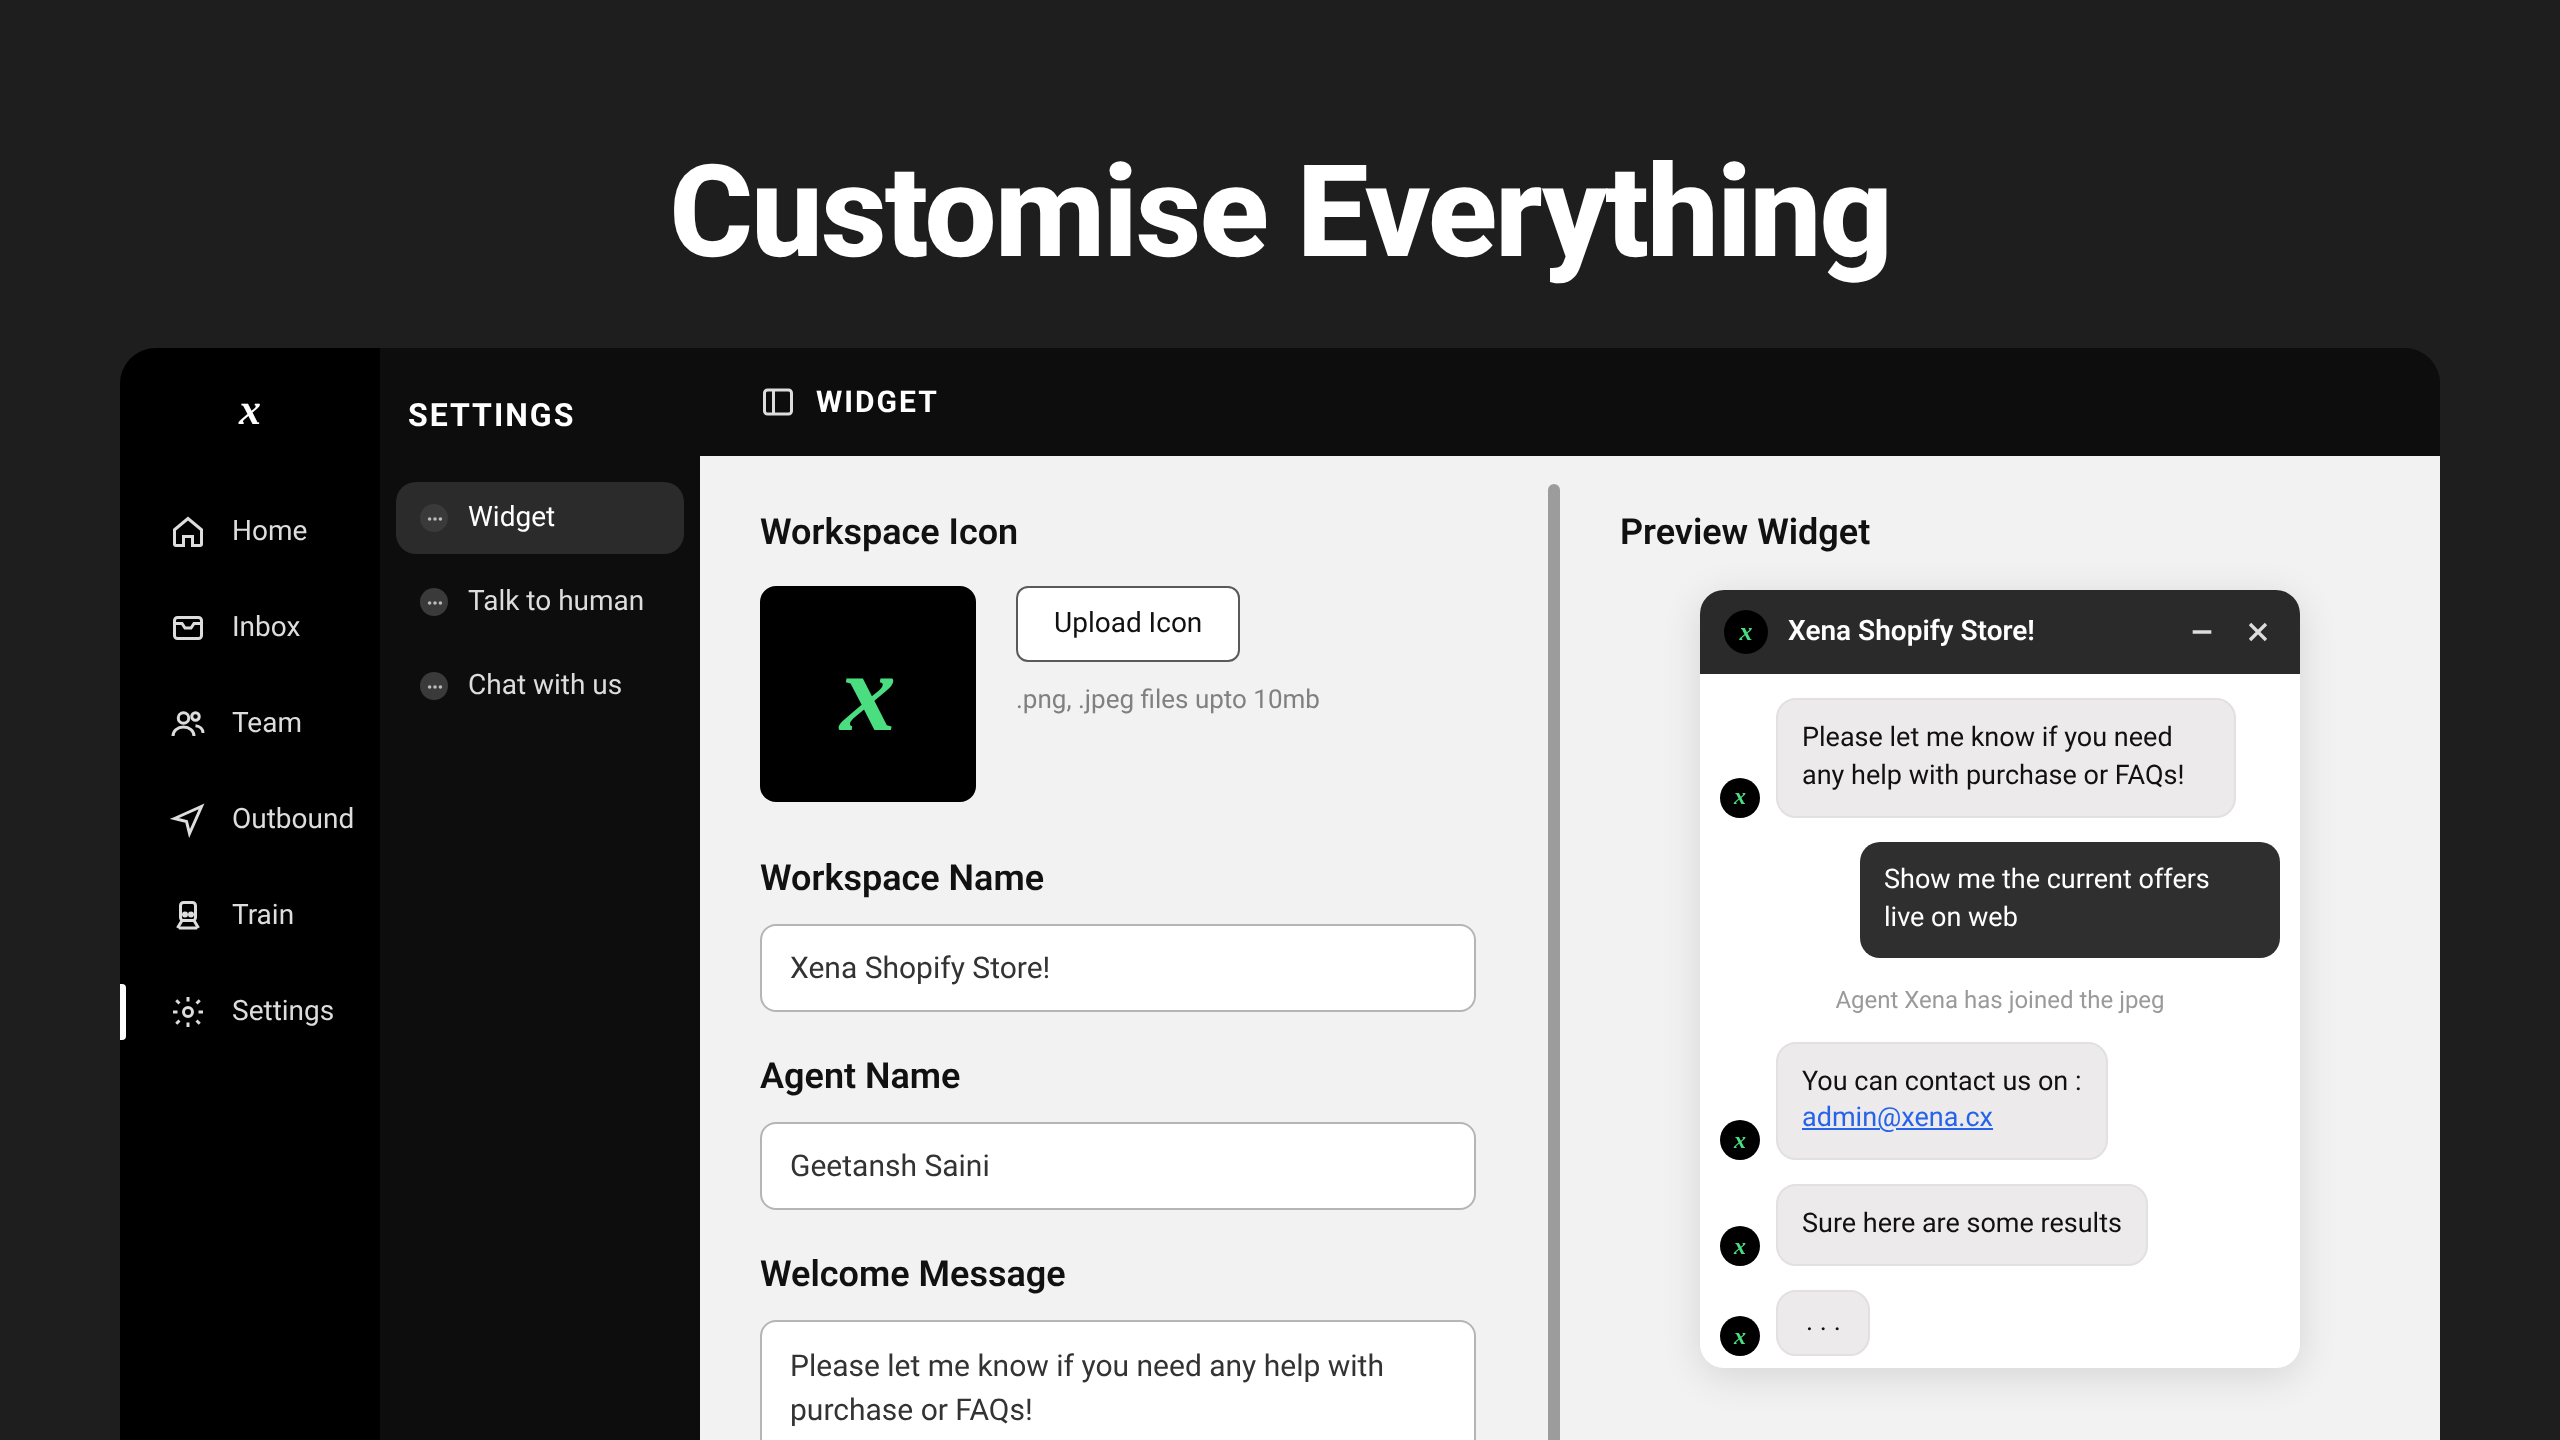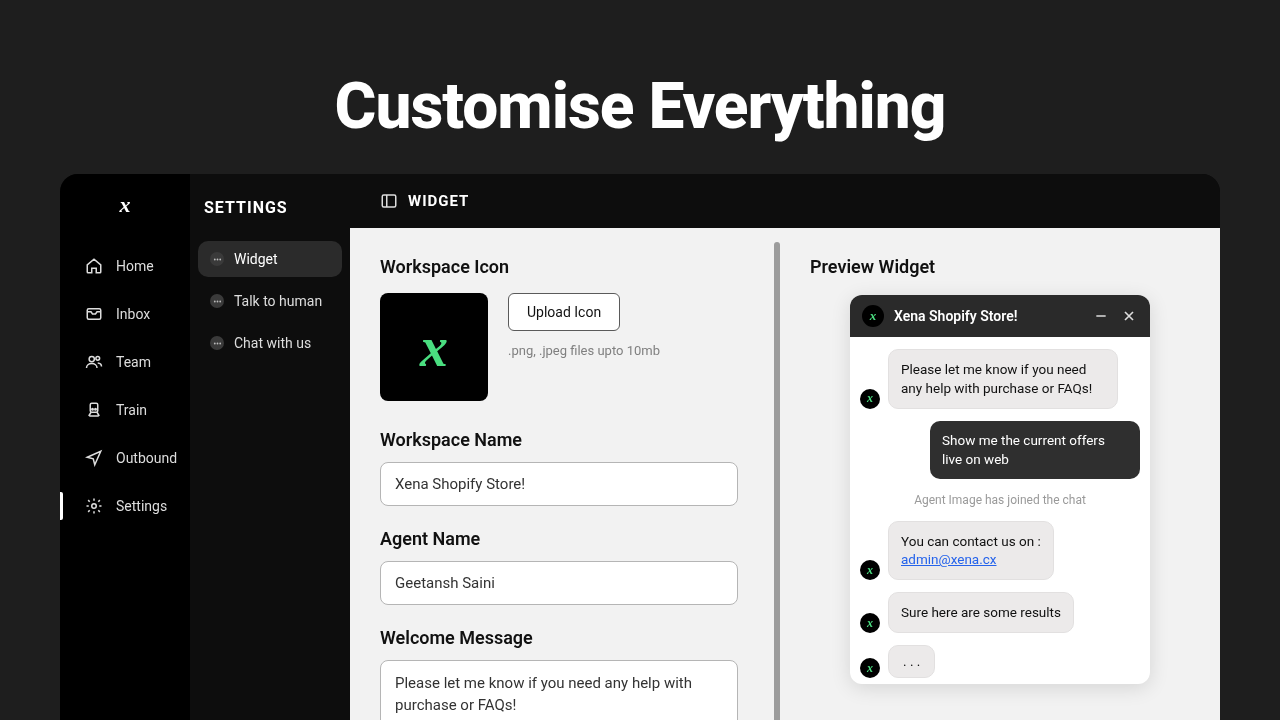--- a/index.html
+++ b/index.html
@@ -92,36 +92,36 @@
             <circle cx="17" cy="7" r="2.5"></circle>
             <path d="M22 18c0-2.5-2-4.5-5-4.8"></path>
           </svg>
       </span>
       <span>Team</span>
     </div>
 
     <div class="rail-item">
       <span class="ico">
         <svg width="18" height="18" viewBox="0 0 24 24" fill="none" stroke="#ddd" stroke-width="2">
+            <path d="M3 11 21 3l-8 18-2-8-8-2Z"></path>
+          </svg>
+      </span>
+      <span>Outbound</span>
+    </div>
+
+    <div class="rail-item">
+      <span class="ico">
+        <svg width="18" height="18" viewBox="0 0 24 24" fill="none" stroke="#ddd" stroke-width="2">
             <rect x="7" y="3" width="10" height="12" rx="2"></rect>
             <circle cx="10" cy="11" r="1" fill="#ddd"></circle>
             <circle cx="14" cy="11" r="1" fill="#ddd"></circle>
             <path d="M8 15l-3 5M16 15l3 5M6 20h12"></path>
           </svg>
       </span>
       <span>Train</span>
-    </div>
-
-    <div class="rail-item">
-      <span class="ico">
-        <svg width="18" height="18" viewBox="0 0 24 24" fill="none" stroke="#ddd" stroke-width="2">
-            <path d="M3 11 21 3l-8 18-2-8-8-2Z"></path>
-          </svg>
-      </span>
-      <span>Outbound</span>
     </div>
 
     <div class="rail-item active">
       <span class="ico">
         <svg width="18" height="18" viewBox="0 0 24 24" fill="none" stroke="#ddd" stroke-width="2">
             <circle cx="12" cy="12" r="3"></circle>
             <path d="M12 2v3M12 19v3M4.2 4.2l2.1 2.1M17.7 17.7l2.1 2.1M2 12h3M19 12h3M4.2 19.8l2.1-2.1M17.7 6.3l2.1-2.1"></path>
           </svg>
       </span>
       <span>Settings</span>
@@ -222,21 +222,21 @@
           <div class="chat-body">
             <div class="row-bot">
               <span class="avatar-sm">x</span>
               <div class="bubble-bot">Please let me know if you need any help with purchase or FAQs!</div>
             </div>
 
             <div>
               <div class="bubble-user">Show me the current offers live on web</div>
             </div>
 
-            <div class="sys-msg">Agent Image has joined the chat</div>
+            <div class="sys-msg">Agent Xena has joined the jpeg</div>
 
             <div class="row-bot">
               <span class="avatar-sm">x</span>
               <div class="bubble-bot">
                 <span>You can contact us on :</span><br>
                 <a href="#">admin@xena.cx</a>
               </div>
             </div>
 
             <div class="row-bot">

